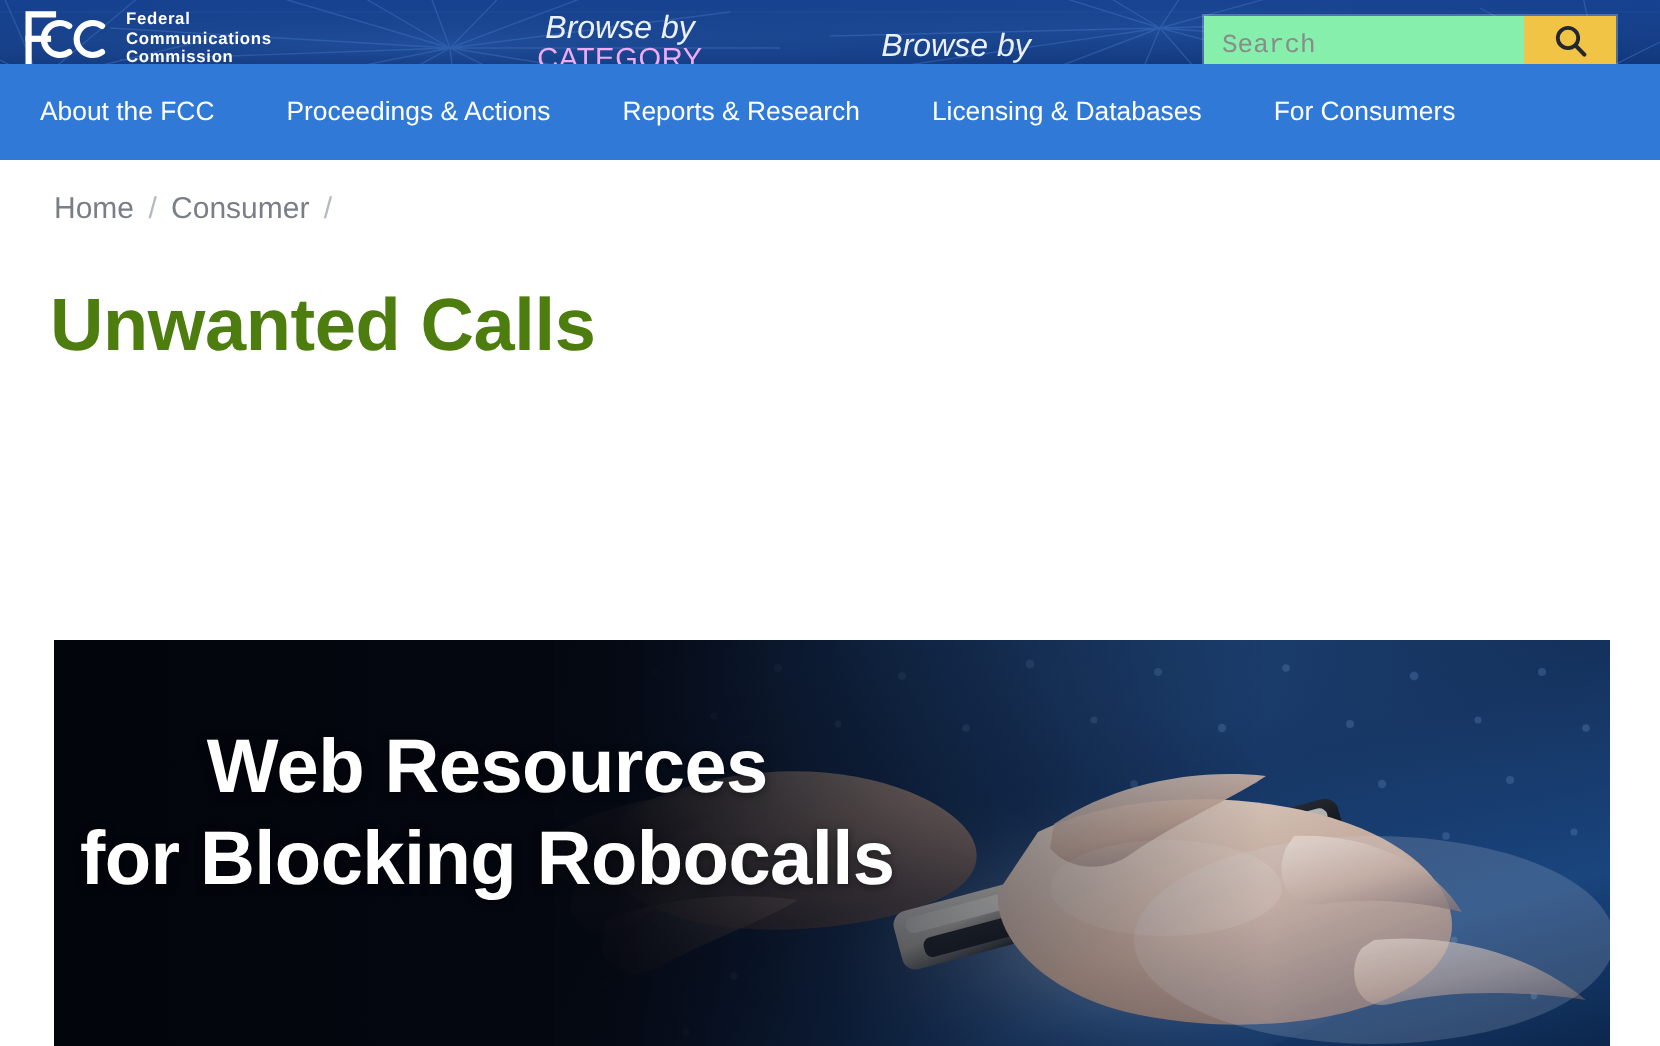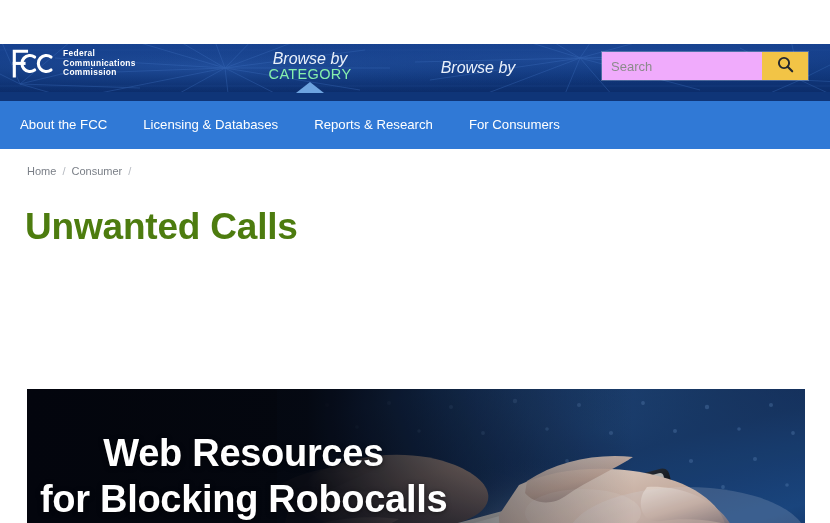--- a/index.html
+++ b/index.html
@@ -6,24 +6,23 @@
   html, body {
     width: 830px; height: 523px;
     overflow: hidden;
     background: #ffffff;
     font-family: "Liberation Sans", sans-serif;
   }
 
   
   .top-header {
     position: relative;
-    width: 830px; height: 57px;
+    width: 830px; height: 32px;
     background: #0f3578;
     overflow: hidden;
-    margin-top: 44px;
   }
   .hdr-pattern {
     position: absolute; inset: 0;
     width: 830px; height: 48px;
   }
   .hdr-pattern svg { display: block; }
 
   .logo-block {
     position: absolute; left: 10px; top: 4px;
     display: flex; align-items: center; gap: 7px;
@@ -49,21 +48,21 @@
   }
   #tab-category { left: 243px; width: 134px; }
   #tab-bureaus  { left: 378px; width: 200px; }
   .browse-eyebrow {
     color: #eaf1fb;
     font-size: 16px;
     font-style: italic;
     line-height: 12px;
   }
   .browse-main {
-    color: #86efac;
+    color: #f0abfc;
     font-size: 14.5px;
     line-height: 17px;
     letter-spacing: 0.35px;
     margin-top: 1px;
   }
   #tab-category .browse-main { font-size: 14.5px; }
   #tab-bureaus  .browse-main { font-size: 14.5px; font-weight: bold; }
 
   .tab-pointer {
     position: absolute;
@@ -78,23 +77,23 @@
   .search-wrap {
     position: absolute; right: 22px; top: 8px;
     display: flex; align-items: stretch;
     height: 28px;
     z-index: 4;
     box-shadow: 0 0 0 1px rgba(255,255,255,0.25);
   }
   .search-input {
     width: 160px; height: 28px;
     border: none; outline: none;
-    background: #f0abfc;
+    background: #86efac;
     padding: 0 9px;
-    font-family: Liberation Sans, sans-serif;
+    font-family: Liberation Mono, monospace;
     font-size: 13px;
     color: #444;
   }
   .search-input::placeholder { color: #8b8b8b; }
   .search-btn {
     width: 46px; height: 28px;
     background: #f2c446;
     border: none;
     display: flex; align-items: center; justify-content: center;
     cursor: pointer;
@@ -117,21 +116,21 @@
     cursor: pointer;
     line-height: 48px;
   }
   .nav-item:first-child { padding-left: 20px; }
 
   
   .content { position: relative; width: 830px; background: #fff; }
 
   .breadcrumb {
     padding: 16px 0 0 27px;
-    font-size: 11px;
+    font-size: 15px;
     color: #7a7f87;
   }
   .breadcrumb a { color: #7a7f87; text-decoration: none; cursor: pointer; }
   .crumb-sep { color: #b5b9c0; margin: 0 3px; }
 
   .page-title {
     margin: 28px 0 0 25px;
     font-size: 37px;
     font-weight: 700;
     color: #4d7c0f;
@@ -238,22 +237,23 @@
           <line x1="10.7" y1="10.7" x2="15.2" y2="15.3" stroke="#24282e" stroke-width="2.1" stroke-linecap="round"></line>
         </svg>
       </span>
     </button>
   </div>
 </div>
 
 <nav class="main-nav">
   <ul class="nav-list">
     <li class="nav-item">About the FCC</li>
+    <li class="nav-item">Proceedings &amp; Actions</li>
+    <li class="nav-item">Reports &amp; Research</li>
     <li class="nav-item">Licensing &amp; Databases</li>
-    <li class="nav-item">Reports &amp; Research</li>
     <li class="nav-item">For Consumers</li>
   </ul>
 </nav>
 
 <div class="content">
 
   <div class="breadcrumb">
     <a>Home</a>
     <span class="crumb-sep">/</span>
     <a>Consumer</a>

